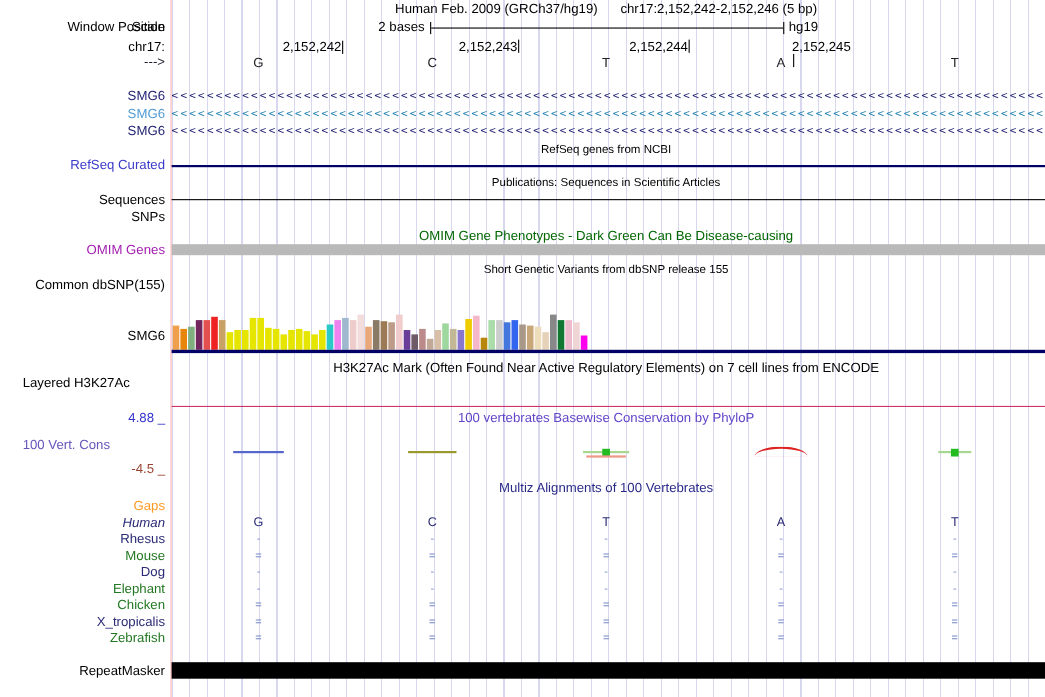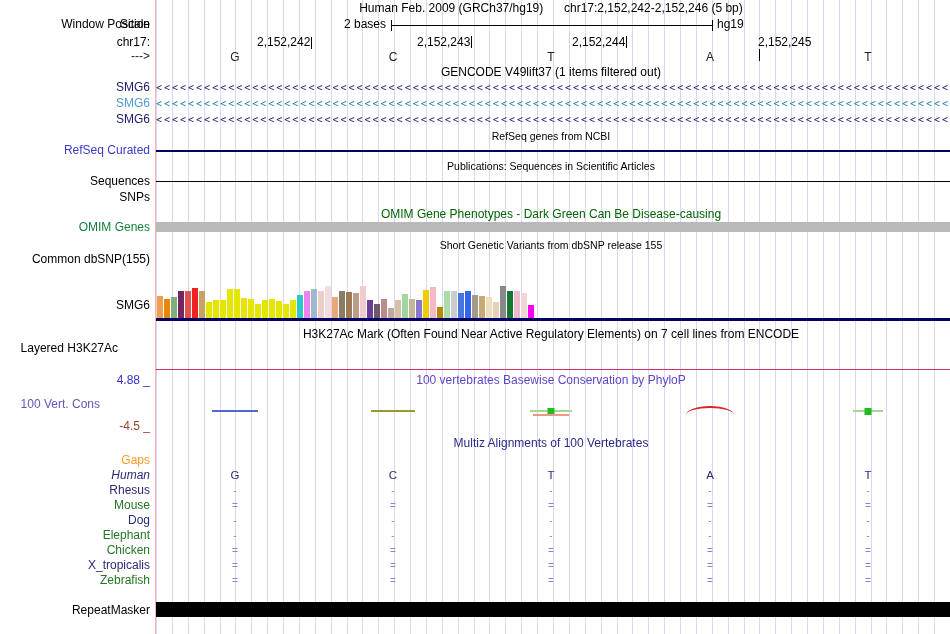--- a/index.html
+++ b/index.html
@@ -55,56 +55,55 @@
         <i class="tick"></i>
       </div>
       <div class="coord" style="left: 417px;">
         <span>2,152,243</span>
         <i class="tick"></i>
       </div>
       <div class="coord" style="left: 572px;">
         <span>2,152,244</span>
         <i class="tick"></i>
       </div>
-      <div class="coord" style="left: 758px; flex-direction: column;">
+      <div class="coord" style="left: 720px; flex-direction: column;">
         <span>2,152,245</span>
         <i class="tick"></i>
       </div>
     </div>
 
   <div class="lbl" style="top:50px;color:#222233">---&gt;</div>
   <div id="ruler-bases">
       <div class="rbase" style="left: 235px;">G</div>
       <div class="rbase" style="left: 393px;">C</div>
       <div class="rbase" style="left: 551px;">T</div>
       <div class="rbase" style="left: 710px;">A</div>
       <div class="rbase" style="left: 868px;">T</div>
     </div>
 
-  <div class="title" style="top:66px">GENCODE V49lift37 (1 items filtered out)</div>
   <div id="gene-rows">
       <div class="lbl" style="top: 81px; color: rgb(27, 27, 111);">SMG6</div>
       <div class="generow" style="top: 81px; color: rgb(27, 27, 111);">&lt;&lt;&lt;&lt;&lt;&lt;&lt;&lt;&lt;&lt;&lt;&lt;&lt;&lt;&lt;&lt;&lt;&lt;&lt;&lt;&lt;&lt;&lt;&lt;&lt;&lt;&lt;&lt;&lt;&lt;&lt;&lt;&lt;&lt;&lt;&lt;&lt;&lt;&lt;&lt;&lt;&lt;&lt;&lt;&lt;&lt;&lt;&lt;&lt;&lt;&lt;&lt;&lt;&lt;&lt;&lt;&lt;&lt;&lt;&lt;&lt;&lt;&lt;&lt;&lt;&lt;&lt;&lt;&lt;&lt;&lt;&lt;&lt;&lt;&lt;&lt;&lt;&lt;&lt;&lt;&lt;&lt;&lt;&lt;&lt;&lt;&lt;&lt;&lt;&lt;&lt;&lt;&lt;&lt;&lt;&lt;&lt;&lt;&lt;&lt;&lt;&lt;&lt;&lt;&lt;&lt;&lt;&lt;&lt;&lt;&lt;&lt;&lt;&lt;&lt;&lt;&lt;&lt;&lt;&lt;&lt;&lt;&lt;&lt;&lt;&lt;&lt;&lt;&lt;&lt;&lt;&lt;&lt;&lt;&lt;&lt;&lt;&lt;&lt;&lt;&lt;&lt;&lt;&lt;&lt;&lt;&lt;&lt;&lt;&lt;&lt;&lt;&lt;&lt;&lt;&lt;&lt;&lt;&lt;&lt;&lt;&lt;&lt;&lt;&lt;&lt;&lt;&lt;&lt;&lt;&lt;&lt;&lt;&lt;&lt;&lt;&lt;&lt;&lt;&lt;&lt;&lt;&lt;&lt;&lt;&lt;&lt;&lt;&lt;&lt;&lt;&lt;&lt;&lt;&lt;&lt;&lt;&lt;&lt;&lt;</div>
       <div class="lbl" style="top: 97px; color: rgb(79, 155, 213);">SMG6</div>
       <div class="generow" style="top: 97px; color: rgb(31, 127, 174);">&lt;&lt;&lt;&lt;&lt;&lt;&lt;&lt;&lt;&lt;&lt;&lt;&lt;&lt;&lt;&lt;&lt;&lt;&lt;&lt;&lt;&lt;&lt;&lt;&lt;&lt;&lt;&lt;&lt;&lt;&lt;&lt;&lt;&lt;&lt;&lt;&lt;&lt;&lt;&lt;&lt;&lt;&lt;&lt;&lt;&lt;&lt;&lt;&lt;&lt;&lt;&lt;&lt;&lt;&lt;&lt;&lt;&lt;&lt;&lt;&lt;&lt;&lt;&lt;&lt;&lt;&lt;&lt;&lt;&lt;&lt;&lt;&lt;&lt;&lt;&lt;&lt;&lt;&lt;&lt;&lt;&lt;&lt;&lt;&lt;&lt;&lt;&lt;&lt;&lt;&lt;&lt;&lt;&lt;&lt;&lt;&lt;&lt;&lt;&lt;&lt;&lt;&lt;&lt;&lt;&lt;&lt;&lt;&lt;&lt;&lt;&lt;&lt;&lt;&lt;&lt;&lt;&lt;&lt;&lt;&lt;&lt;&lt;&lt;&lt;&lt;&lt;&lt;&lt;&lt;&lt;&lt;&lt;&lt;&lt;&lt;&lt;&lt;&lt;&lt;&lt;&lt;&lt;&lt;&lt;&lt;&lt;&lt;&lt;&lt;&lt;&lt;&lt;&lt;&lt;&lt;&lt;&lt;&lt;&lt;&lt;&lt;&lt;&lt;&lt;&lt;&lt;&lt;&lt;&lt;&lt;&lt;&lt;&lt;&lt;&lt;&lt;&lt;&lt;&lt;&lt;&lt;&lt;&lt;&lt;&lt;&lt;&lt;&lt;&lt;&lt;&lt;&lt;&lt;&lt;&lt;&lt;&lt;&lt;&lt;</div>
       <div class="lbl" style="top: 113px; color: rgb(27, 27, 111);">SMG6</div>
       <div class="generow" style="top: 113px; color: rgb(27, 27, 111);">&lt;&lt;&lt;&lt;&lt;&lt;&lt;&lt;&lt;&lt;&lt;&lt;&lt;&lt;&lt;&lt;&lt;&lt;&lt;&lt;&lt;&lt;&lt;&lt;&lt;&lt;&lt;&lt;&lt;&lt;&lt;&lt;&lt;&lt;&lt;&lt;&lt;&lt;&lt;&lt;&lt;&lt;&lt;&lt;&lt;&lt;&lt;&lt;&lt;&lt;&lt;&lt;&lt;&lt;&lt;&lt;&lt;&lt;&lt;&lt;&lt;&lt;&lt;&lt;&lt;&lt;&lt;&lt;&lt;&lt;&lt;&lt;&lt;&lt;&lt;&lt;&lt;&lt;&lt;&lt;&lt;&lt;&lt;&lt;&lt;&lt;&lt;&lt;&lt;&lt;&lt;&lt;&lt;&lt;&lt;&lt;&lt;&lt;&lt;&lt;&lt;&lt;&lt;&lt;&lt;&lt;&lt;&lt;&lt;&lt;&lt;&lt;&lt;&lt;&lt;&lt;&lt;&lt;&lt;&lt;&lt;&lt;&lt;&lt;&lt;&lt;&lt;&lt;&lt;&lt;&lt;&lt;&lt;&lt;&lt;&lt;&lt;&lt;&lt;&lt;&lt;&lt;&lt;&lt;&lt;&lt;&lt;&lt;&lt;&lt;&lt;&lt;&lt;&lt;&lt;&lt;&lt;&lt;&lt;&lt;&lt;&lt;&lt;&lt;&lt;&lt;&lt;&lt;&lt;&lt;&lt;&lt;&lt;&lt;&lt;&lt;&lt;&lt;&lt;&lt;&lt;&lt;&lt;&lt;&lt;&lt;&lt;&lt;&lt;&lt;&lt;&lt;&lt;&lt;&lt;&lt;&lt;&lt;&lt;&lt;</div>
     </div>
 
   <div class="title small" style="top:130px">RefSeq genes from NCBI</div>
   <div class="lbl" style="top:144px;color:#3a3ac8">RefSeq Curated</div>
   <div class="hline" style="top:150px;height:2px;background:#000066"></div>
 
   <div class="title small" style="top:160px">Publications: Sequences in Scientific Articles</div>
   <div class="lbl" style="top:175px">Sequences</div>
   <div class="hline" style="top:181px;height:1px;background:#000"></div>
   <div class="lbl" style="top:191px">SNPs</div>
 
   <div class="title" style="top:208px;color:#006600">OMIM Gene Phenotypes - Dark Green Can Be Disease-causing</div>
-  <div class="lbl" style="top:221px;color:#15803d">OMIM Genes</div>
+  <div class="lbl" style="top:221px;color:#a21caf">OMIM Genes</div>
   <div class="hline" style="top:222px;height:10px;background:#b9b9b9"></div>
 
   <div class="title small" style="top:239px">Short Genetic Variants from dbSNP release 155</div>
   <div class="lbl" style="top:253px">Common dbSNP(155)</div>
 
   <div class="lbl" style="top:299px">SMG6</div>
   <div id="gtex-bars">
       <div class="bar" style="left: 157px; top: 296px; height: 22px; background: rgb(240, 160, 75);"></div>
       <div class="bar" style="left: 164px; top: 299px; height: 19px; background: rgb(232, 134, 12);"></div>
       <div class="bar" style="left: 171px; top: 297px; height: 21px; background: rgb(127, 175, 127);"></div>

